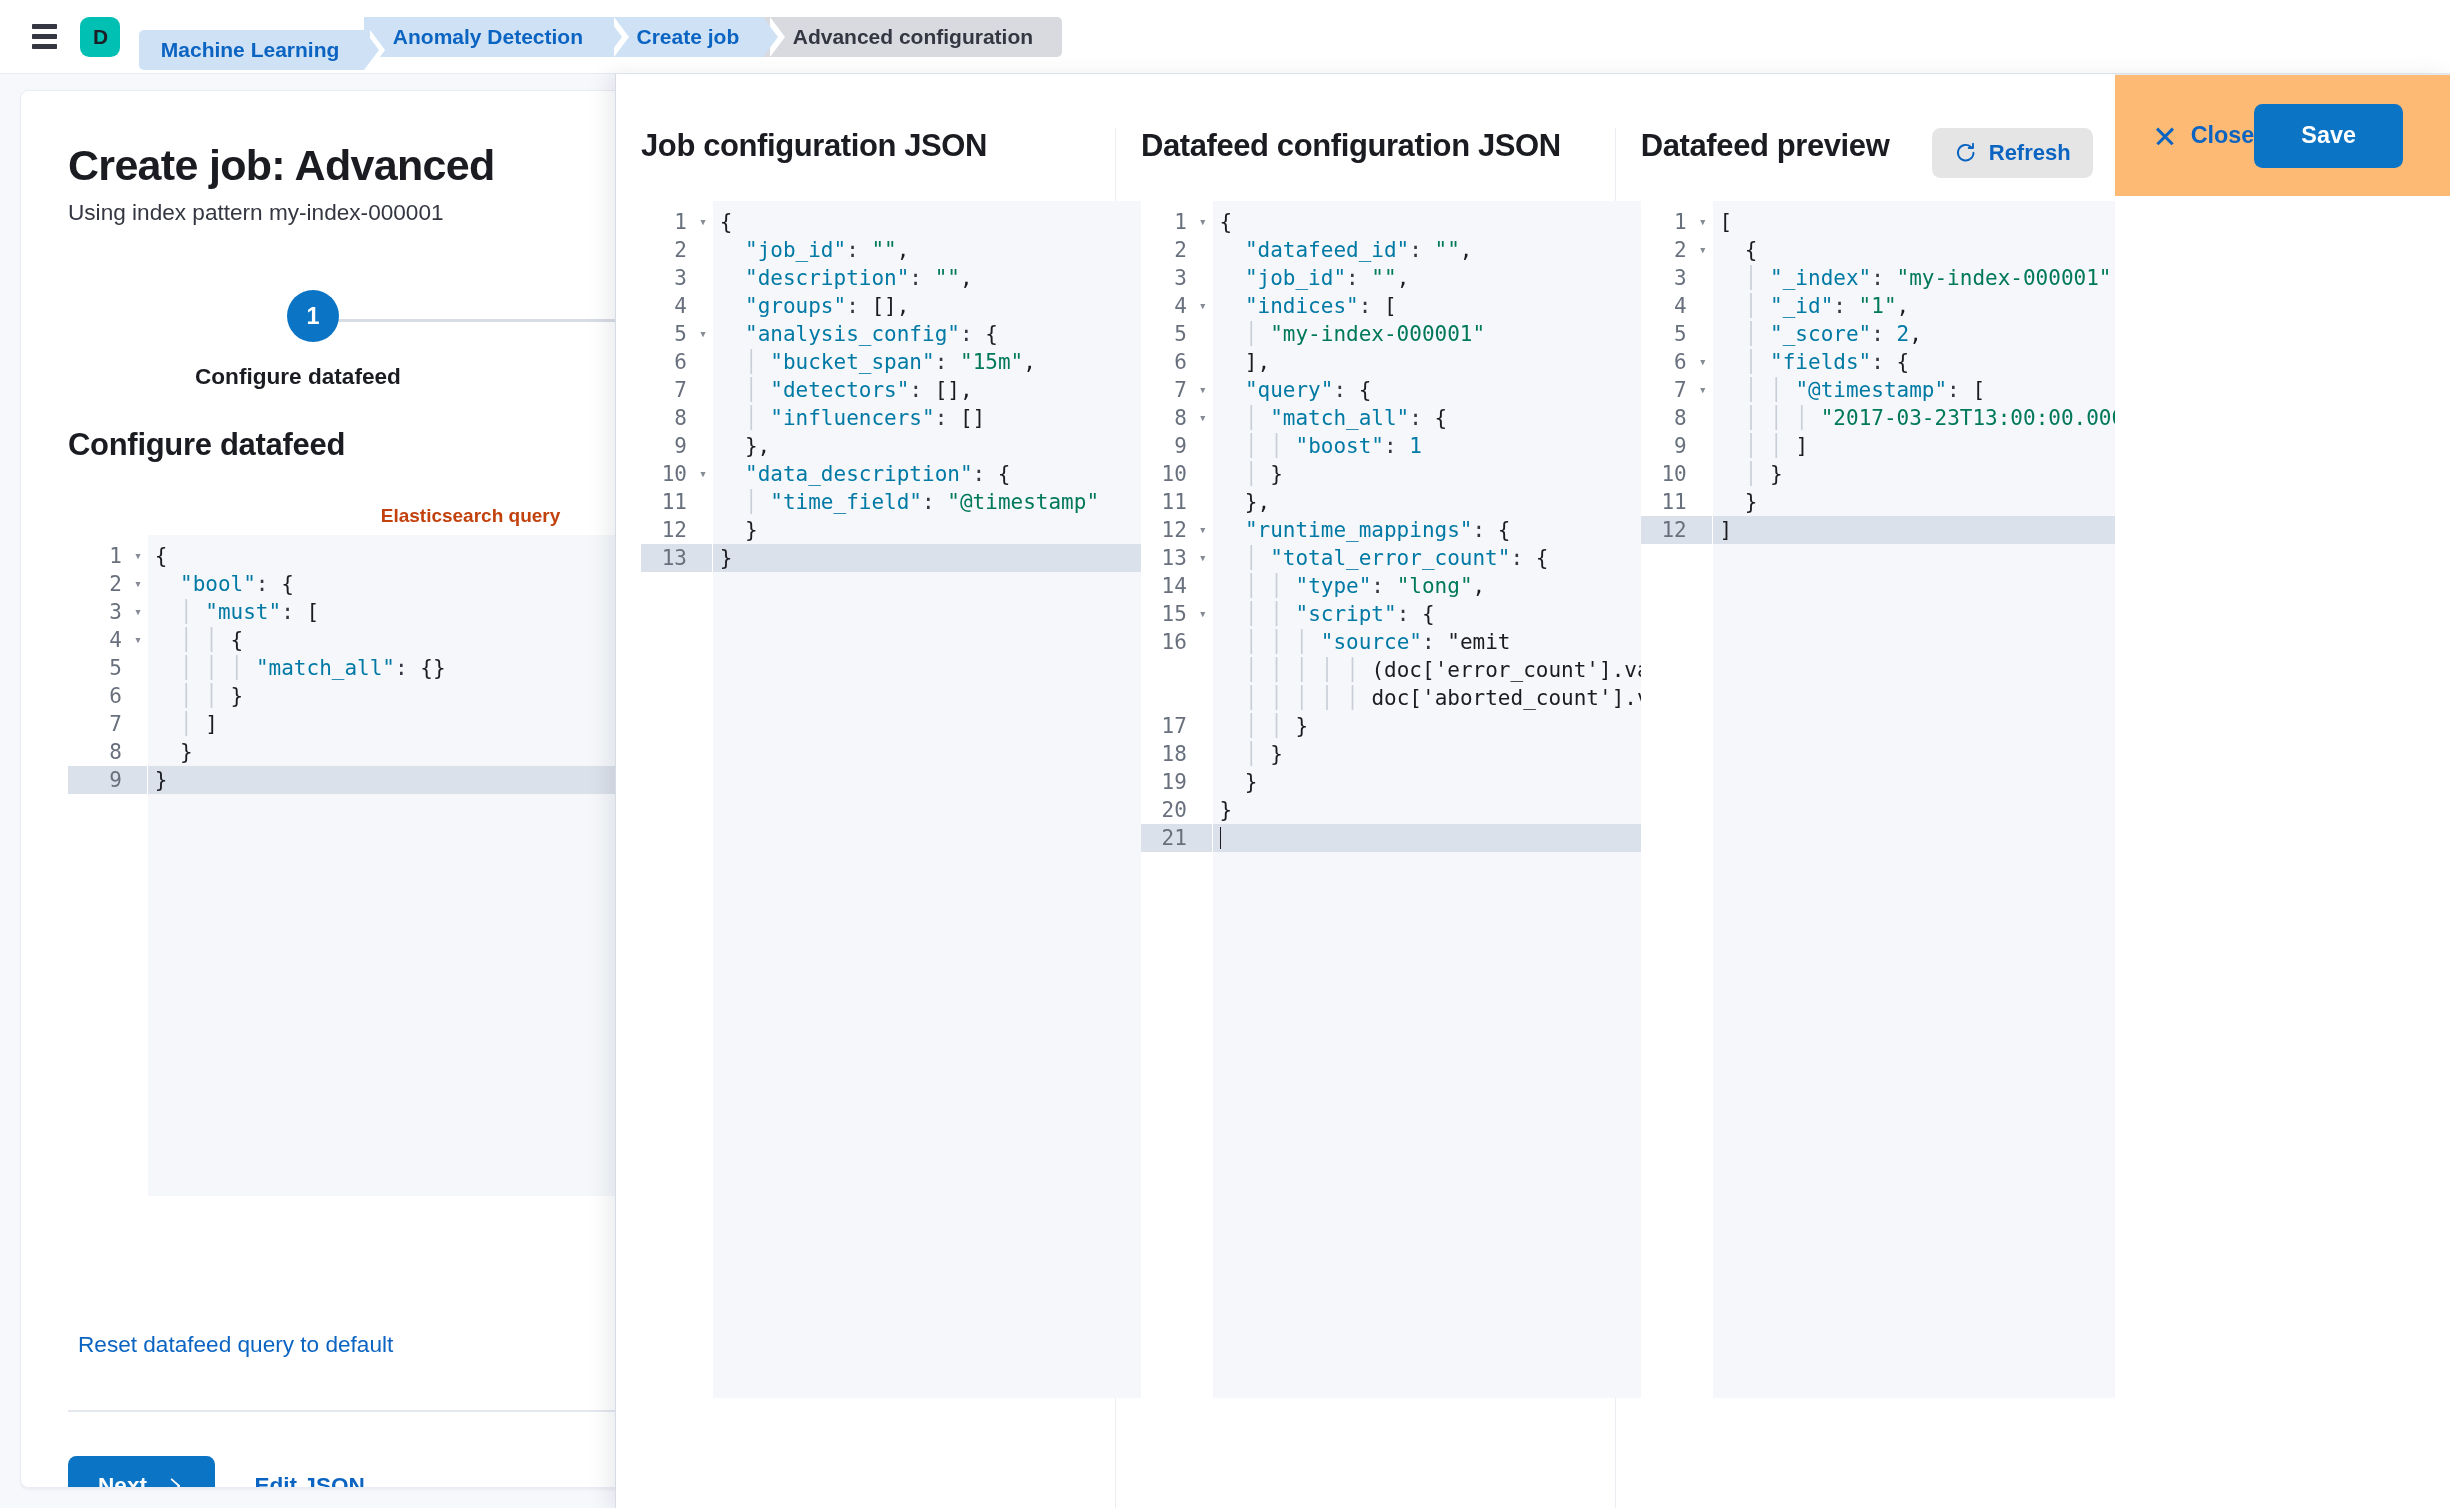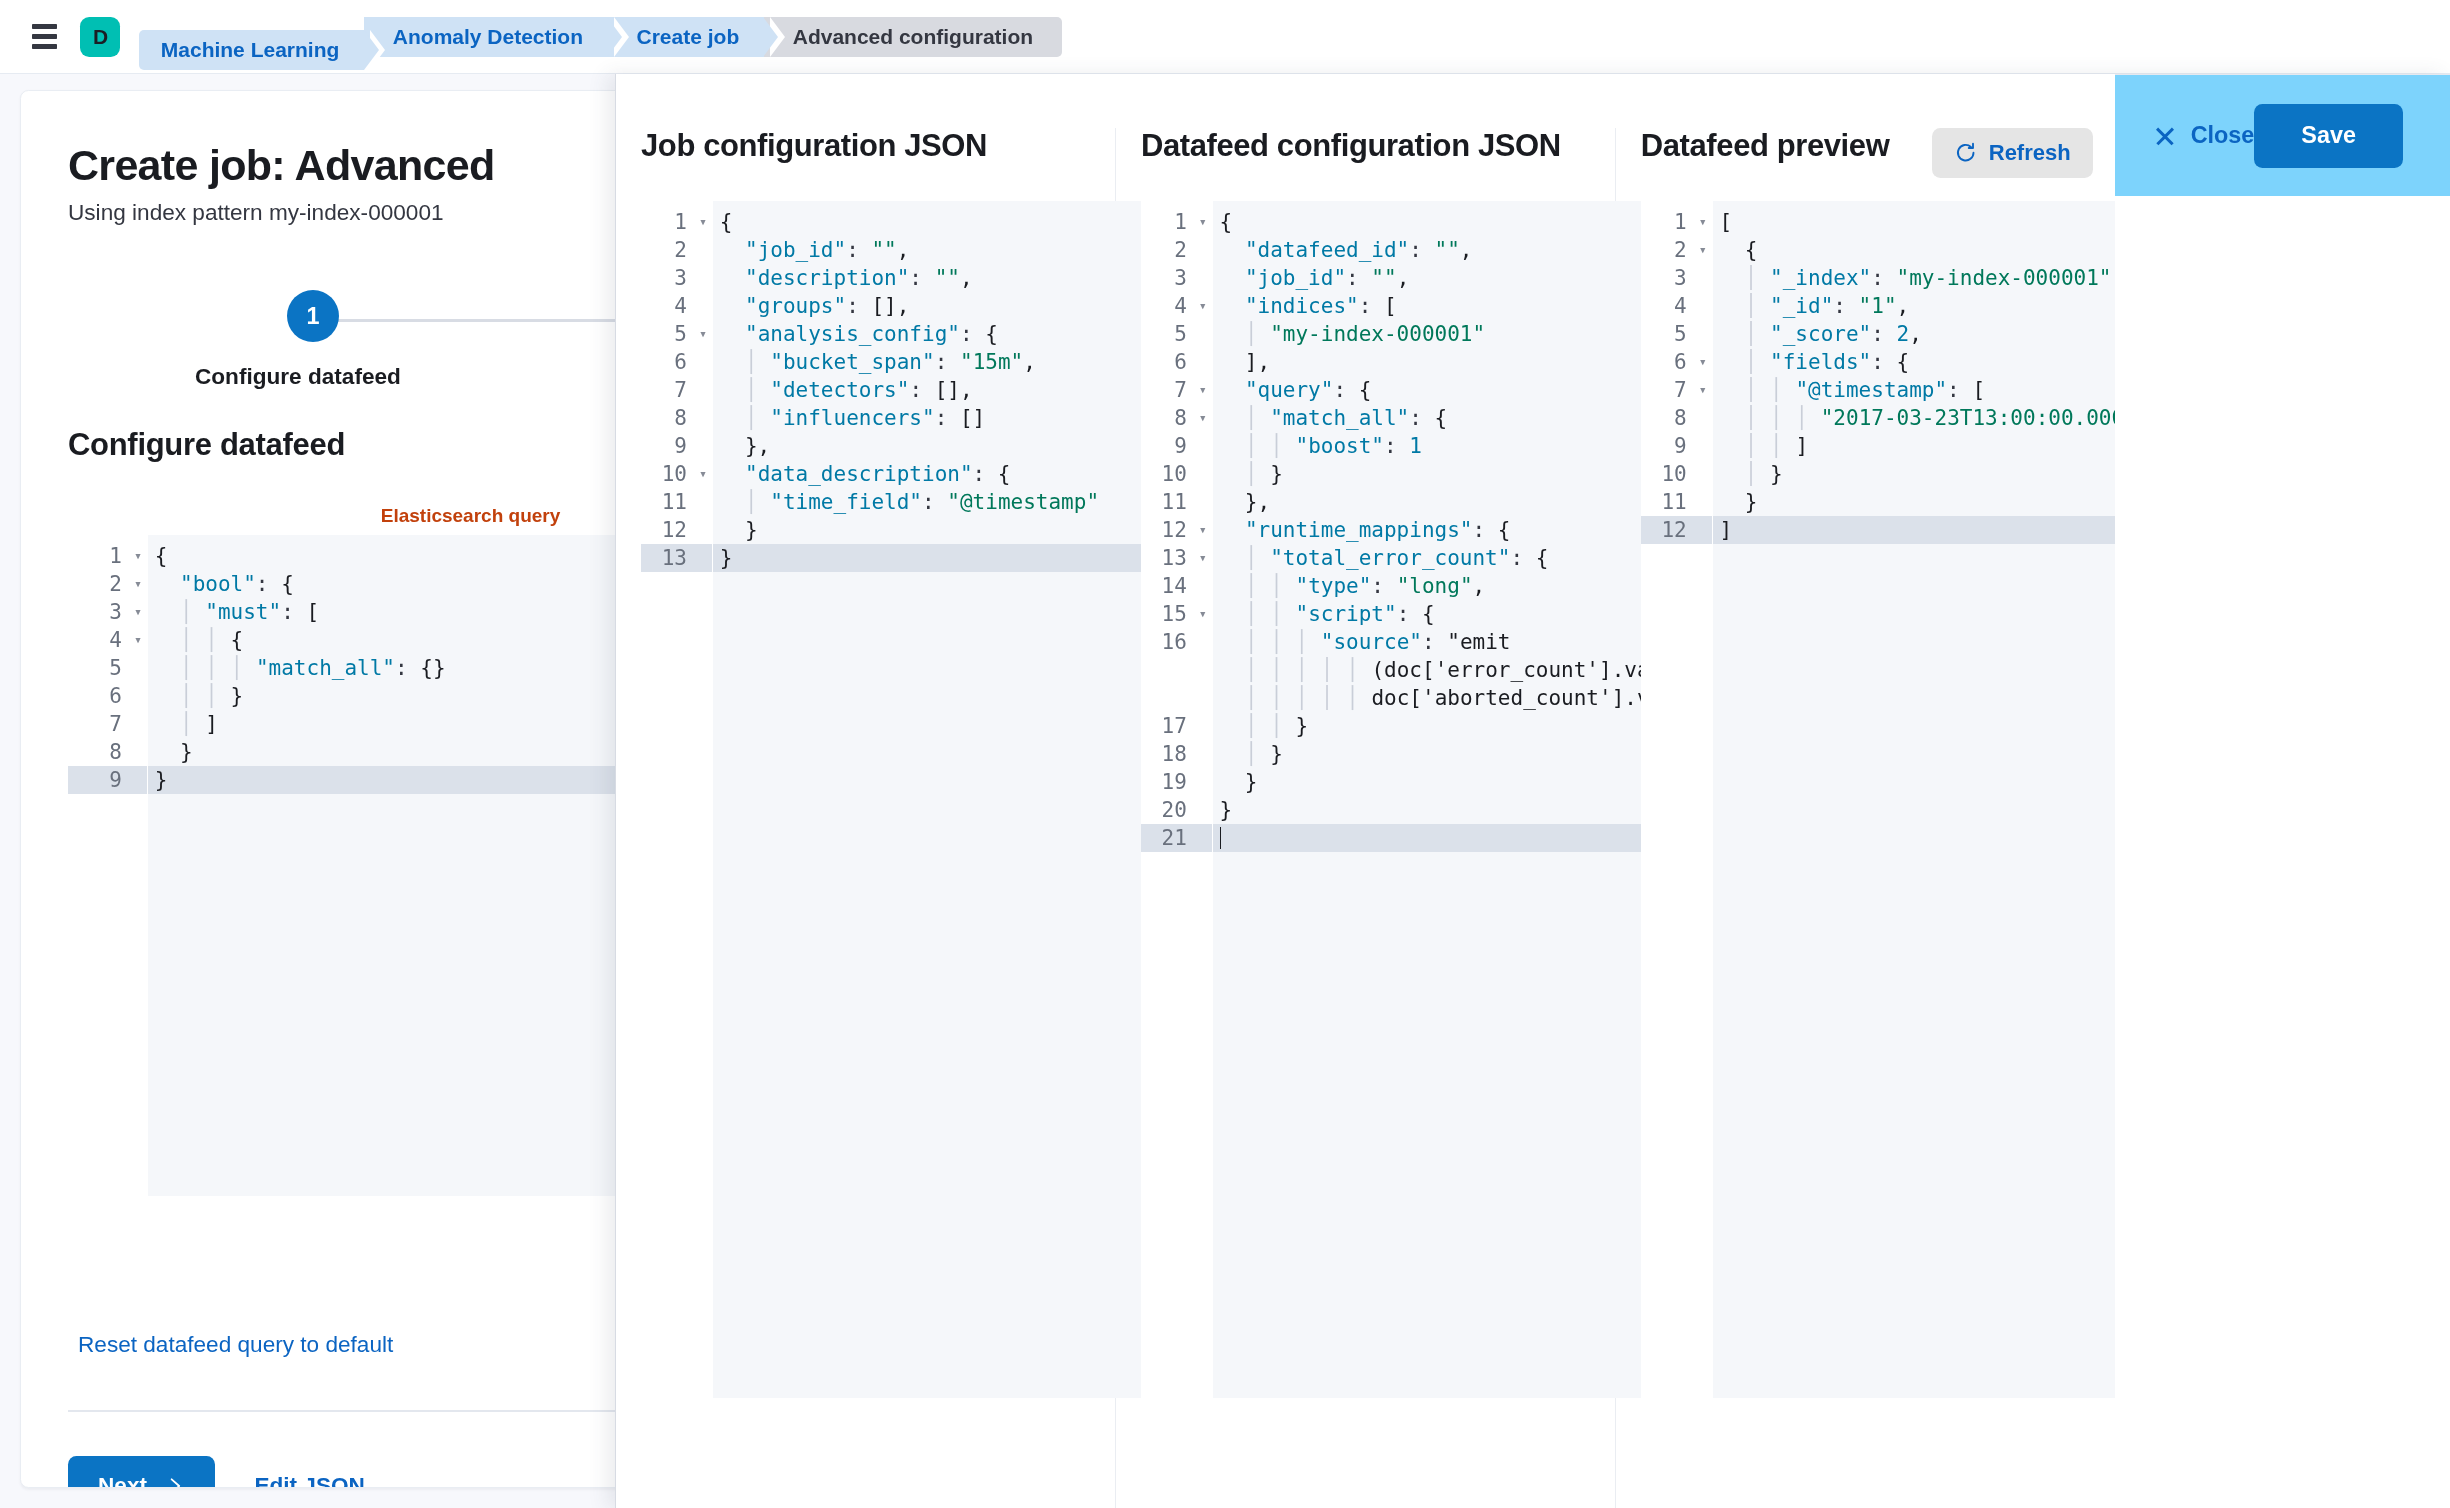--- a/index.html
+++ b/index.html
@@ -147,21 +147,21 @@
   .left-editor { margin-left:47px; width:879px; height:661px; }
   .left-editor .gutter { width:80px; }
 
   .flyout-editor { height:1197px; }
   .fe-narrow { width:553px; }
   .fe-wide   { width:586px; }
   .flyout-editor .gutter { width:72px; }
 
   
   .flyout-footer {
-    flex:0 0 auto; height:122px; background:#7dd3fc; border-top:0.8px solid #e5e9f0;
+    flex:0 0 auto; height:122px; background:#fdba74; border-top:0.8px solid #e5e9f0;
     display:flex; align-items:center; justify-content:space-between;
     padding:0 47px 0 39px;
   }
   .close-btn { display:flex; align-items:center; gap:15px; color:#0b64c2;
                font-size:23.4px; font-weight:600; cursor:pointer; }
   .save-btn {
     background:#0b74c4; color:#fff; border:none; border-radius:8.4px;
     height:64px; padding:0 47px; font-size:23.4px; font-weight:600; cursor:pointer;
   }
   .icon-x { width:22px; height:22px; position:relative; }

